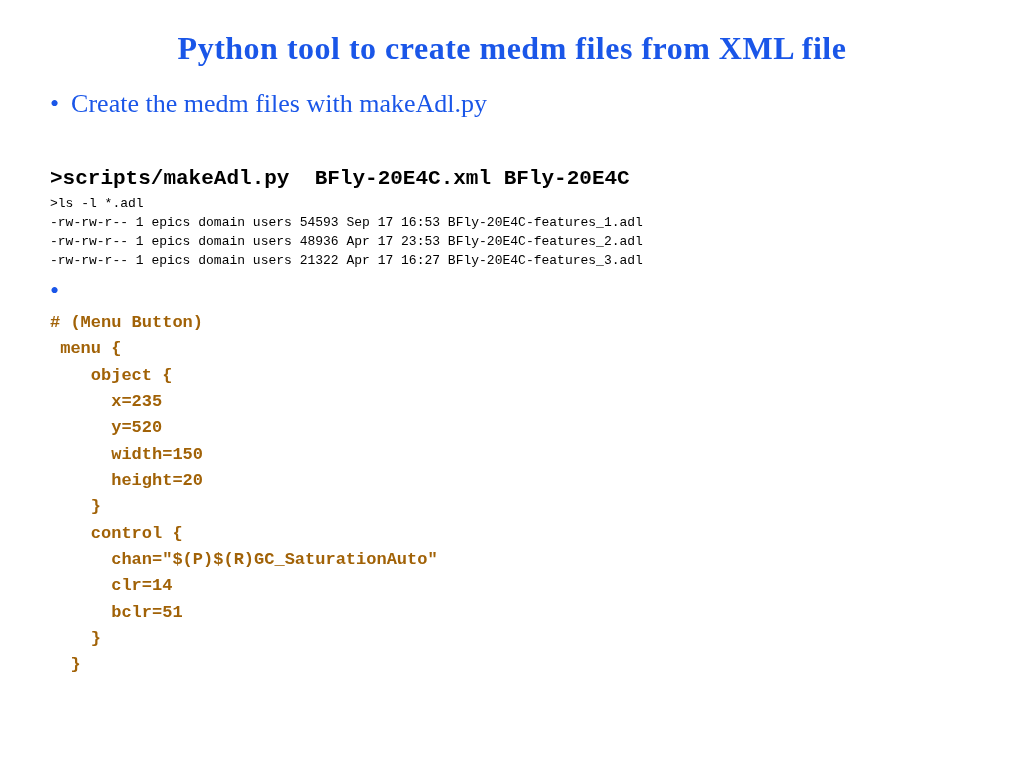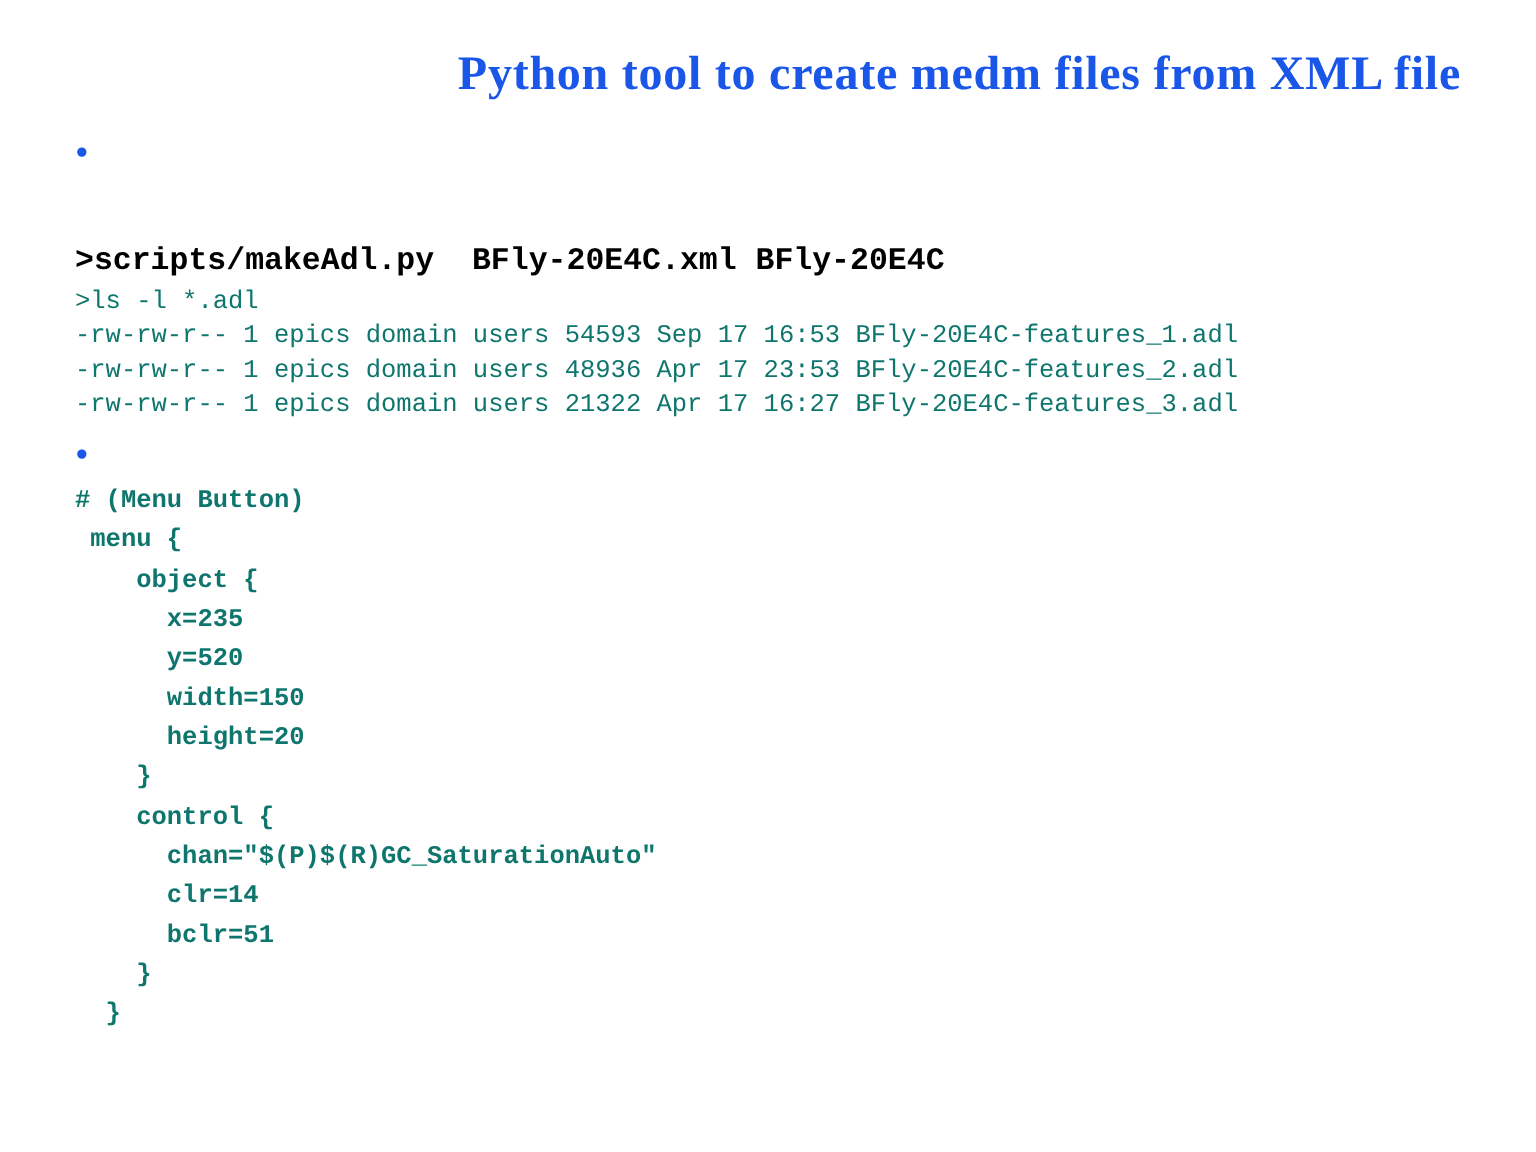--- a/index.html
+++ b/index.html
@@ -12,21 +12,21 @@
       height: 768px;
       background: #ffffff;
       font-family: Georgia, 'Times New Roman', serif;
       padding: 30px 50px;
       overflow: hidden;
     }
     .title {
       color: #1a56e8;
       font-size: 32px;
       font-weight: bold;
-      text-align: right;
+      text-align: center;
       margin-bottom: 22px;
       letter-spacing: 0.5px;
     }
     .bullet-item {
       display: flex;
       align-items: baseline;
       margin-bottom: 6px;
       margin-top: 4px;
     }
     .bullet {
@@ -44,44 +44,45 @@
       font-family: 'Courier New', Courier, monospace;
       font-weight: bold;
       font-size: 21px;
       color: #000000;
       margin-bottom: 6px;
       white-space: pre;
       margin-top: 48px;
     }
     .mono-line {
       font-family: 'Courier New', Courier, monospace;
-      font-size: 17px;
-      color: #0f766e;
+      font-size: 13px;
+      color: #000000;
       margin-bottom: 4px;
       white-space: pre;
     }
     .mono-code {
       font-family: 'Courier New', Courier, monospace;
       font-weight: bold;
       font-size: 17px;
-      color: #0f766e;
+      color: #a16207;
       white-space: pre;
       line-height: 1.55;
     }
     .section-gap {
       margin-top: 10px;
     }
   </style>
 </head>
 <body>
 
 <div class="title">Python tool to create medm files from XML file</div>
 
 <div class="bullet-item">
   <span class="bullet">•</span>
+  <span class="bullet-text">Create the medm files with makeAdl.py</span>
 </div>
 
 <div class="mono-bold">&gt;scripts/makeAdl.py  BFly-20E4C.xml BFly-20E4C</div>
 
 <div class="mono-line">&gt;ls -l *.adl</div>
 <div class="mono-line">-rw-rw-r-- 1 epics domain users 54593 Sep 17 16:53 BFly-20E4C-features_1.adl</div>
 <div class="mono-line">-rw-rw-r-- 1 epics domain users 48936 Apr 17 23:53 BFly-20E4C-features_2.adl</div>
 <div class="mono-line">-rw-rw-r-- 1 epics domain users 21322 Apr 17 16:27 BFly-20E4C-features_3.adl</div>
 
 <div class="bullet-item section-gap">

